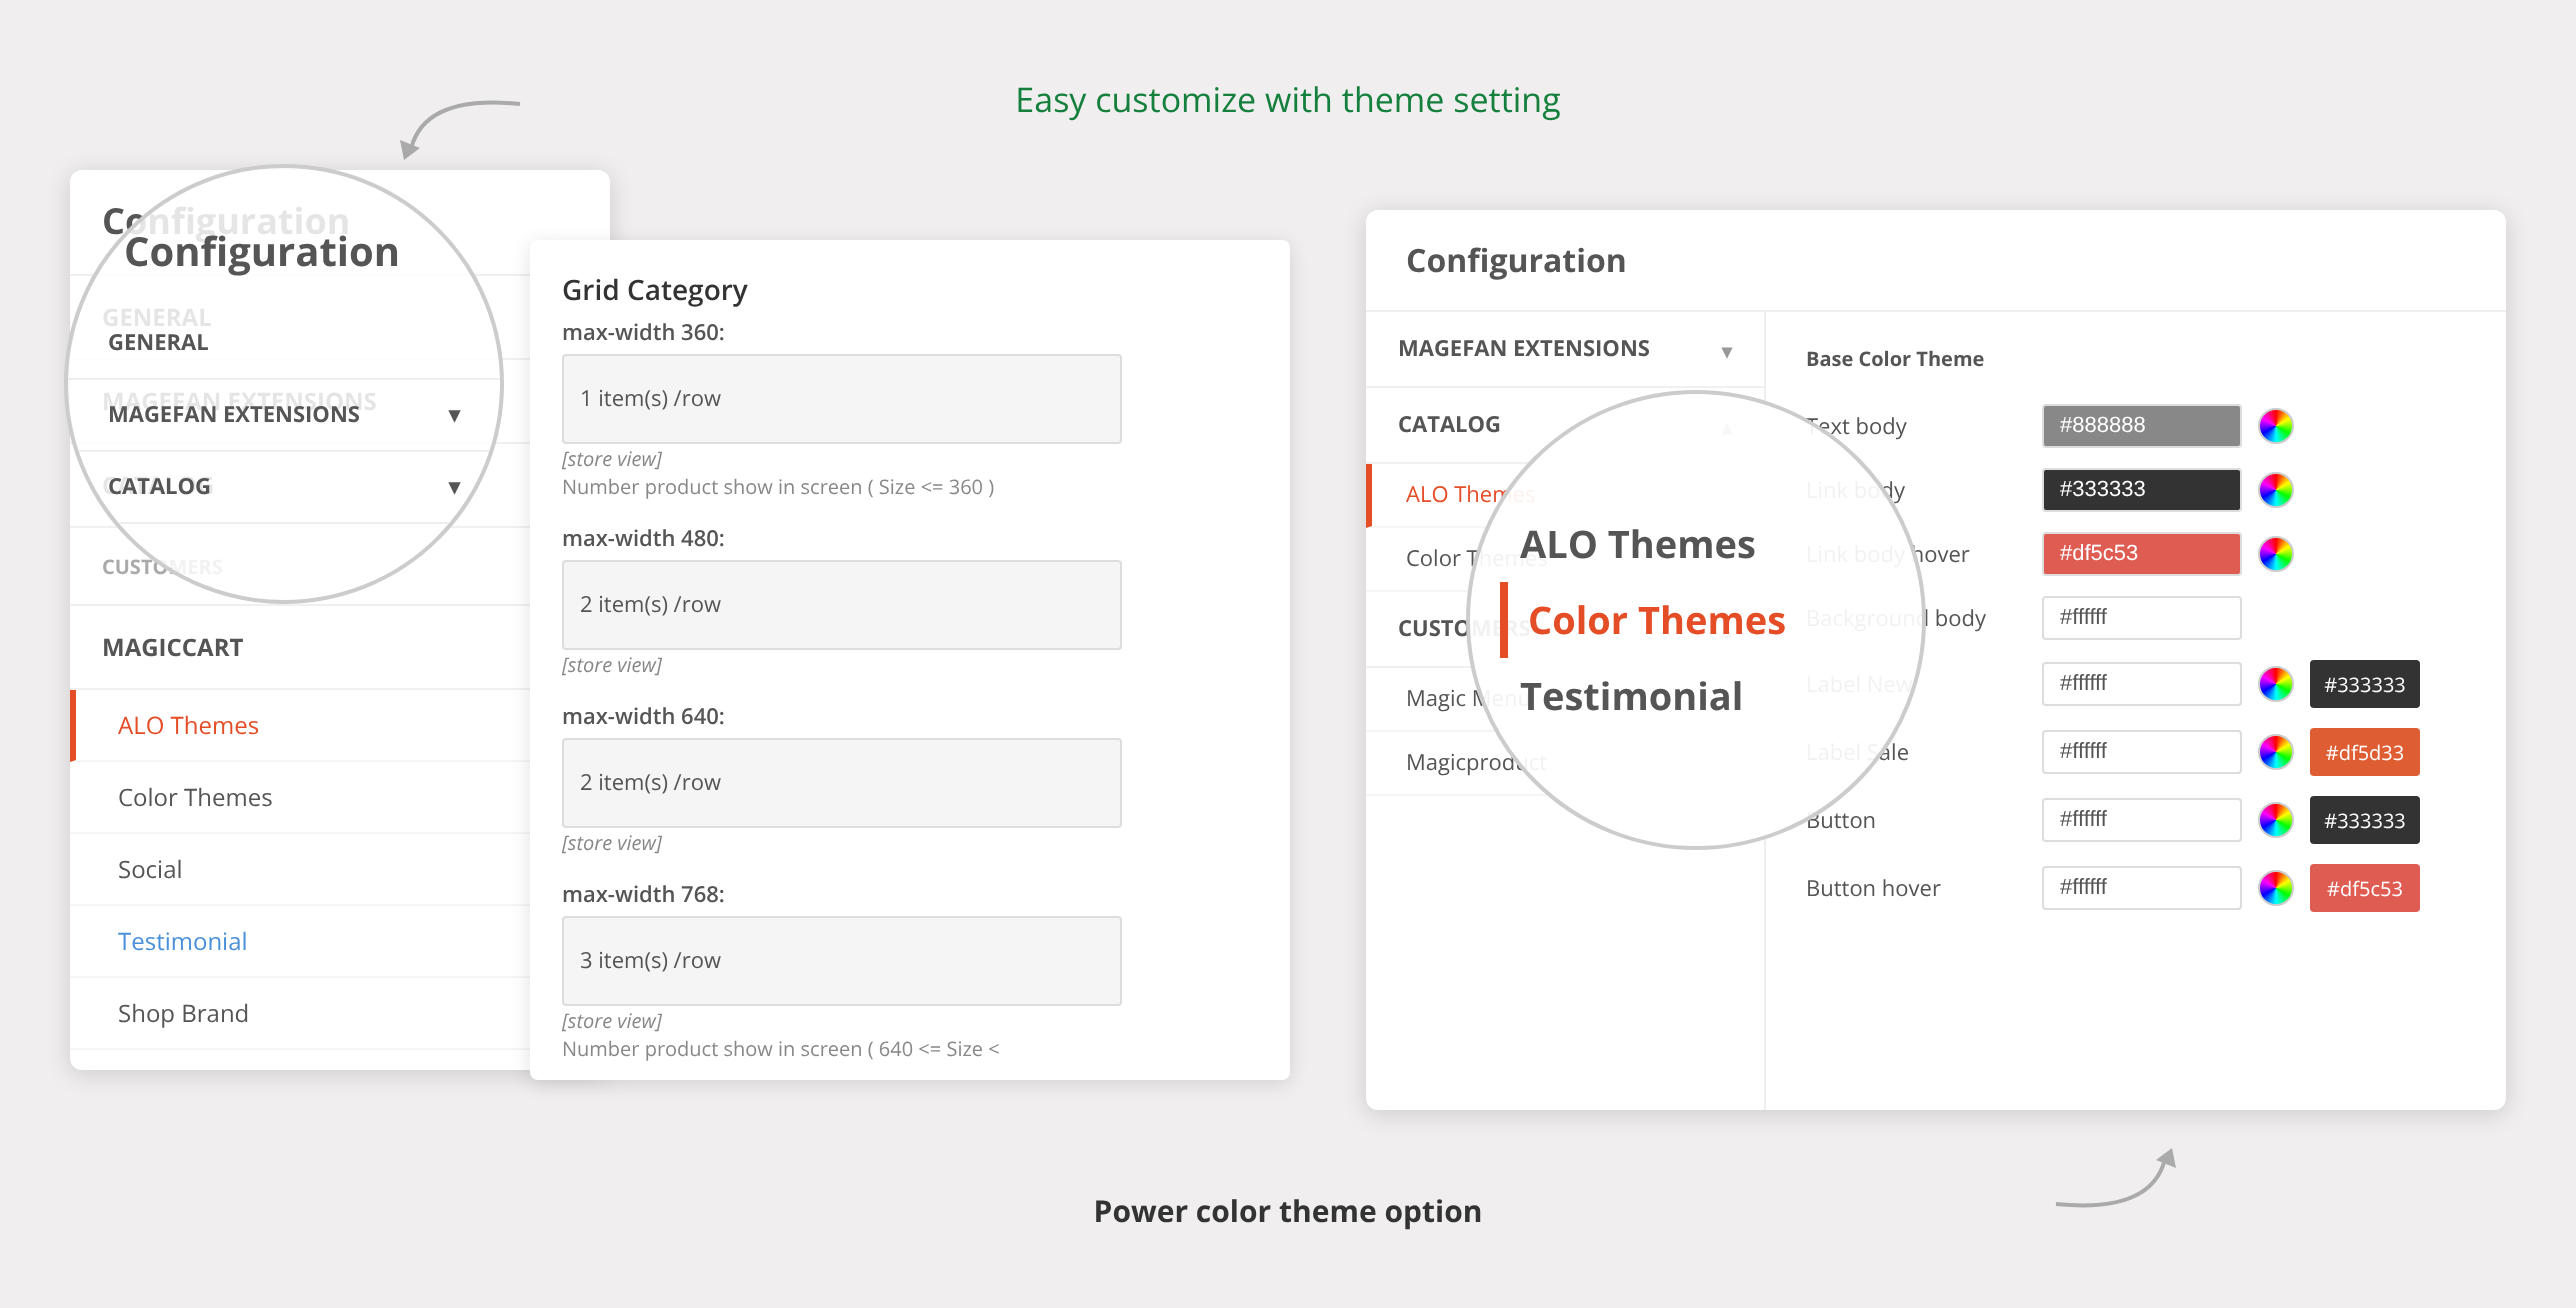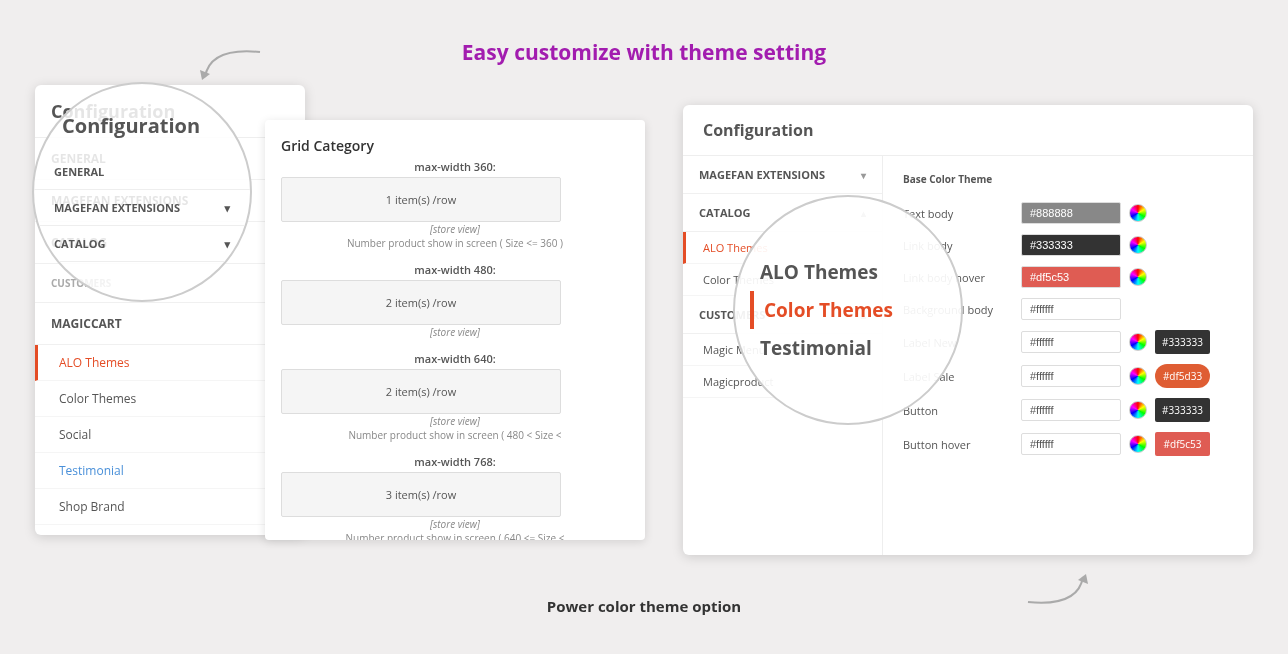--- a/index.html
+++ b/index.html
@@ -21,23 +21,23 @@
       align-items: center;
       justify-content: center;
     }
 
     
     .top-label {
       position: absolute;
       top: 38px;
       left: 50%;
       transform: translateX(-50%);
-      font-size: 21px;
-      font-weight: 700;
-      color: #a21caf;
+      font-size: 17px;
+      font-weight: 400;
+      color: #15803d;
       white-space: nowrap;
     }
 
     
     .bottom-label {
       position: absolute;
       bottom: 38px;
       left: 50%;
       transform: translateX(-50%);
       font-size: 15px;
@@ -130,21 +130,20 @@
 
     .middle-panel-title {
       font-size: 14px;
       font-weight: 600;
       color: #333;
       margin-bottom: 4px;
     }
 
     .grid-row {
       margin-bottom: 12px;
-      text-align: center;
     }
 
     .grid-row-label {
       font-size: 11px;
       font-weight: 600;
       color: #555;
       margin-bottom: 3px;
     }
 
     .grid-input-box {
@@ -422,21 +421,20 @@
     <div class="grid-row">
       <div class="grid-row-label">max-width 480:</div>
       <div class="grid-input-box">2 item(s) /row</div>
       <div class="grid-store-view">[store view]</div>
     </div>
 
     <div class="grid-row">
       <div class="grid-row-label">max-width 640:</div>
       <div class="grid-input-box">2 item(s) /row</div>
       <div class="grid-store-view">[store view]</div>
-      <div class="grid-desc">Number product show in screen ( 480 &lt; Size &lt;</div>
     </div>
 
     <div class="grid-row">
       <div class="grid-row-label">max-width 768:</div>
       <div class="grid-input-box">3 item(s) /row</div>
       <div class="grid-store-view">[store view]</div>
       <div class="grid-desc">Number product show in screen ( 640 &lt;= Size &lt;</div>
     </div>
 
     <div class="grid-row">
@@ -508,21 +506,21 @@
           <span class="color-label">Label New</span>
           <input class="color-input" style="background: rgb(255, 255, 255); border: 1px solid rgb(221, 221, 221);" value="#ffffff">
           <div class="color-swatch-btn colorful"></div>
           <div class="color-box" style="background:#333333;">#333333</div>
         </div>
 
         <div class="color-row">
           <span class="color-label">Label Sale</span>
           <input class="color-input" style="background: rgb(255, 255, 255); border: 1px solid rgb(221, 221, 221);" value="#ffffff">
           <div class="color-swatch-btn colorful"></div>
-          <div class="color-box" style="background:#df5d33;border-radius:12px;">#df5d33</div>
+          <div class="color-box" style="background:#df5d33;">#df5d33</div>
         </div>
 
         <div class="color-row">
           <span class="color-label">Button</span>
           <input class="color-input" style="background: rgb(255, 255, 255); border: 1px solid rgb(221, 221, 221);" value="#ffffff">
           <div class="color-swatch-btn colorful"></div>
           <div class="color-box" style="background:#333333;">#333333</div>
         </div>
 
         <div class="color-row">

